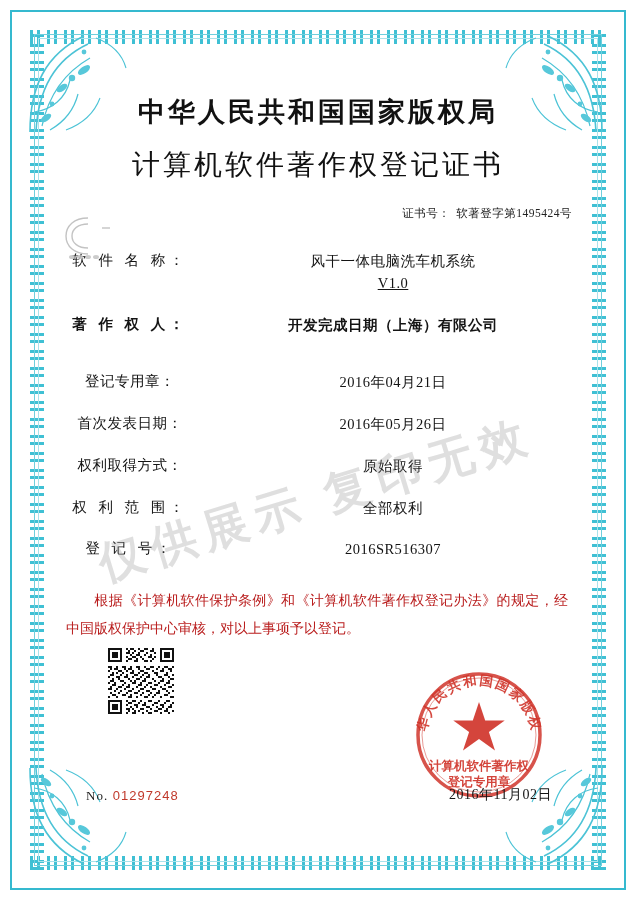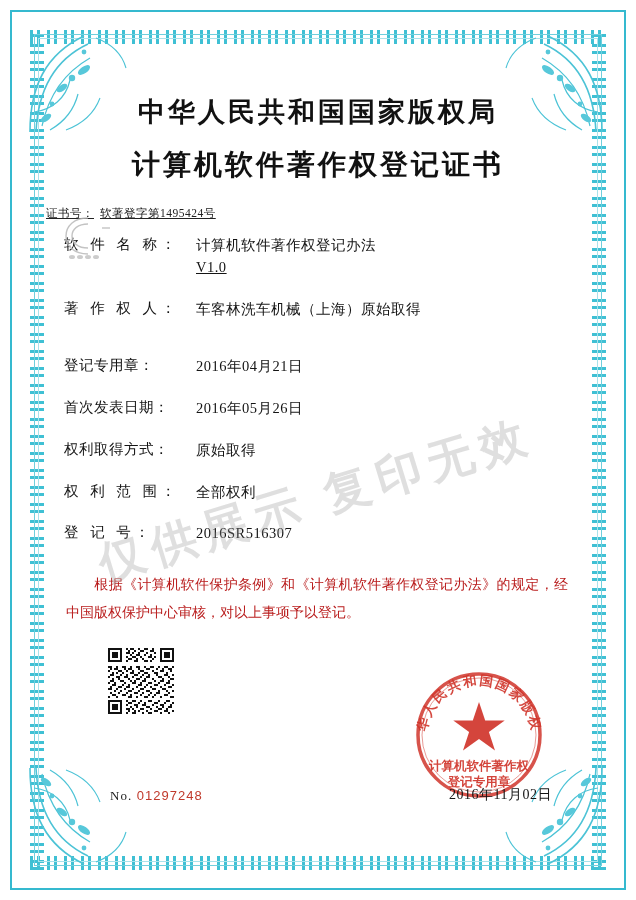--- a/index.html
+++ b/index.html
@@ -80,36 +80,36 @@
     letter-spacing: 3px;
     color: #111;
     font-family: "Liberation Serif", serif;
     font-weight: 700;
   }
   .title-sub {
     margin-top: 16px;
     font-size: 28px;
     letter-spacing: 3px;
     color: #111;
-    font-weight: 700;
+    font-weight: 400;
   }
   .cert-no-line {
     margin-top: 22px;
-    text-align: left;
+    text-align: right;
     padding-right: 18px;
     font-size: 11.5px;
     color: #222;
     letter-spacing: 0.5px;
-    text-decoration: underline;
   }
   .cert-no-line .lab { margin-right: 6px; }
 
   .fields {
-    margin-top: 14px;
+    margin-top: 30px;
     padding-left: 18px;
+    text-align: center;
   }
   .field-row {
     display: flex;
     align-items: flex-start;
     margin-bottom: 20px;
     font-size: 14.5px;
     color: #141414;
   }
   .field-label {
     width: 132px;
@@ -165,21 +165,20 @@
 
   
   .footer-no {
     position: absolute;
     left: 86px;
     bottom: 96px;
     font-size: 13px;
     color: #c0392b;
     letter-spacing: 1px;
     font-family: "Liberation Sans", sans-serif;
-    margin-left: 24px;
   }
   .footer-no .nolabel { color: #222; font-family: "Liberation Serif", serif; }
   .footer-date {
     position: absolute;
     right: 80px;
     bottom: 96px;
     font-size: 14px;
     color: #141414;
     letter-spacing: 0.5px;
   }
@@ -303,28 +302,28 @@
 
     <div class="cert-no-line">
       <span class="lab">证书号：</span><span>软著登字第1495424号</span>
     </div>
 
     <div class="fields">
 
       <div class="field-row" style="margin-top:6px;">
         <div class="field-label">软 件 名 称：</div>
         <div class="field-value">
-          <span>计算机软件著作权登记办法</span>
+          <span>风干一体电脑洗车机系统</span>
           <span class="second-line">V1.0</span>
         </div>
       </div>
 
-      <div class="field-row" style="margin-top:18px;">
+      <div class="field-row" style="margin-top:18px;font-weight:bold;">
         <div class="field-label">著 作 权 人：</div>
-        <div class="field-value">车客林洗车机械（上海）原始取得</div>
+        <div class="field-value">开发完成日期（上海）有限公司</div>
       </div>
 
       <div class="gap-lg"></div>
 
       <div class="field-row">
         <div class="field-label tight">登记专用章：</div>
         <div class="field-value">2016年04月21日</div>
       </div>
 
       <div class="field-row">

